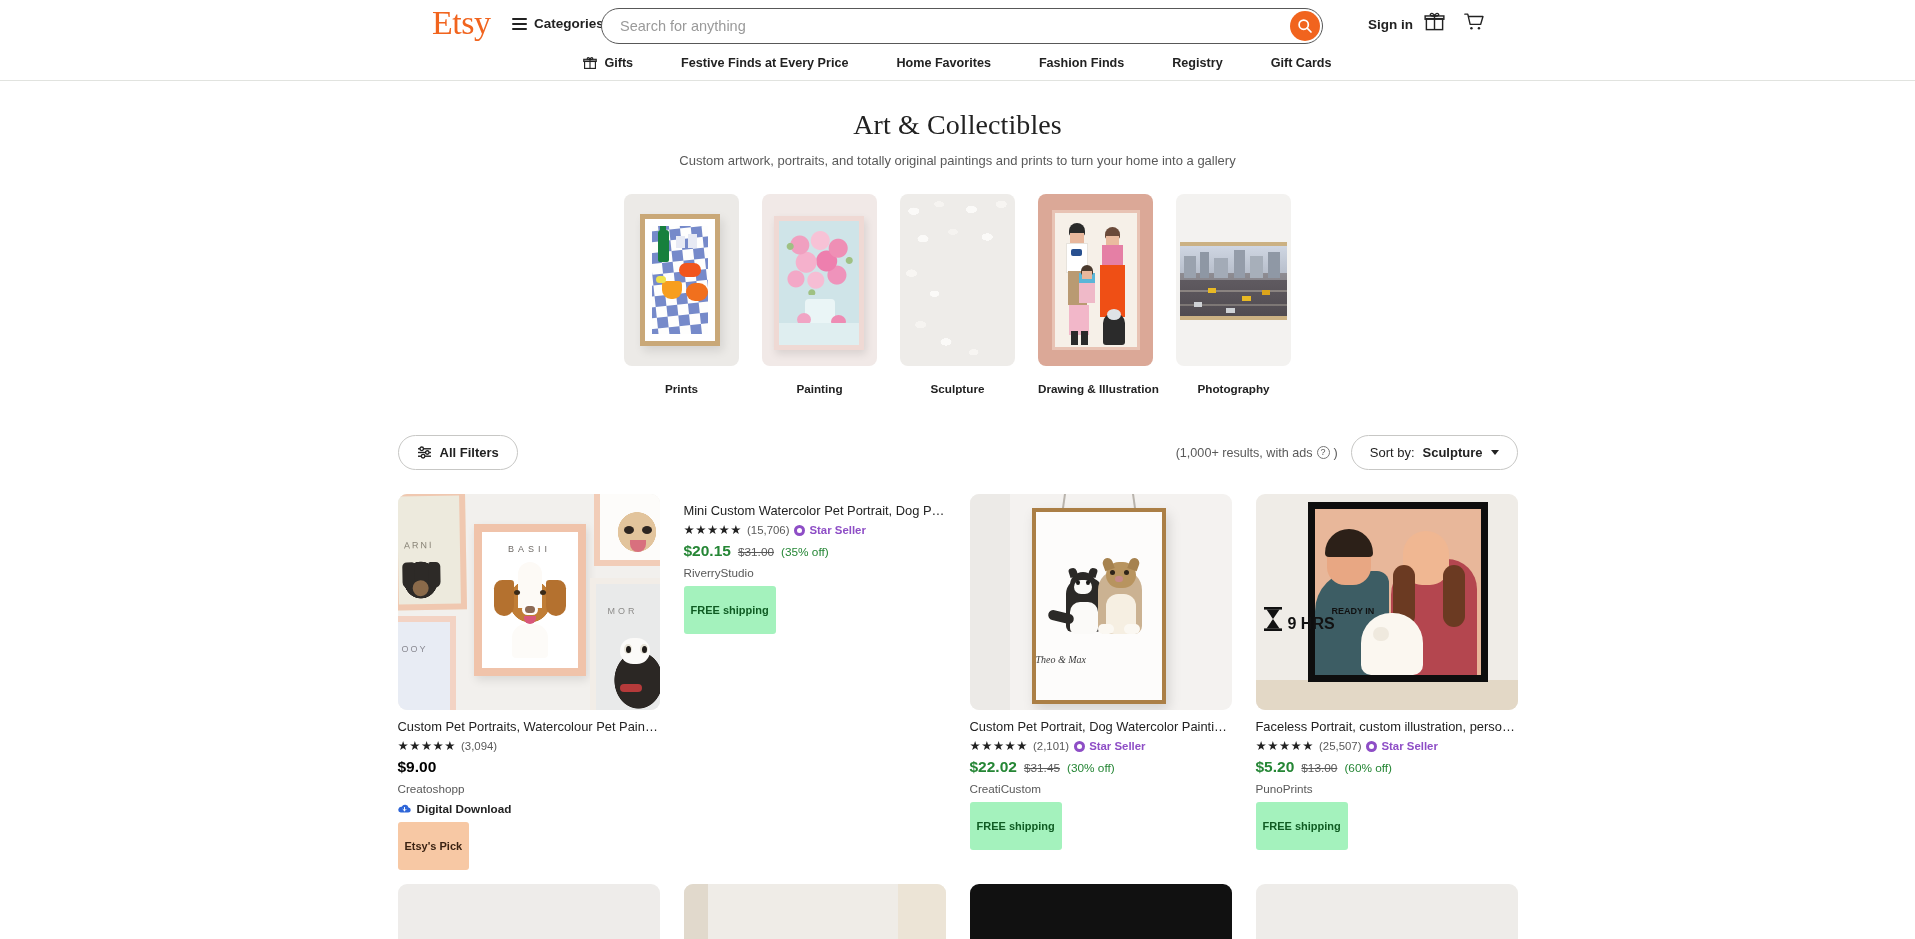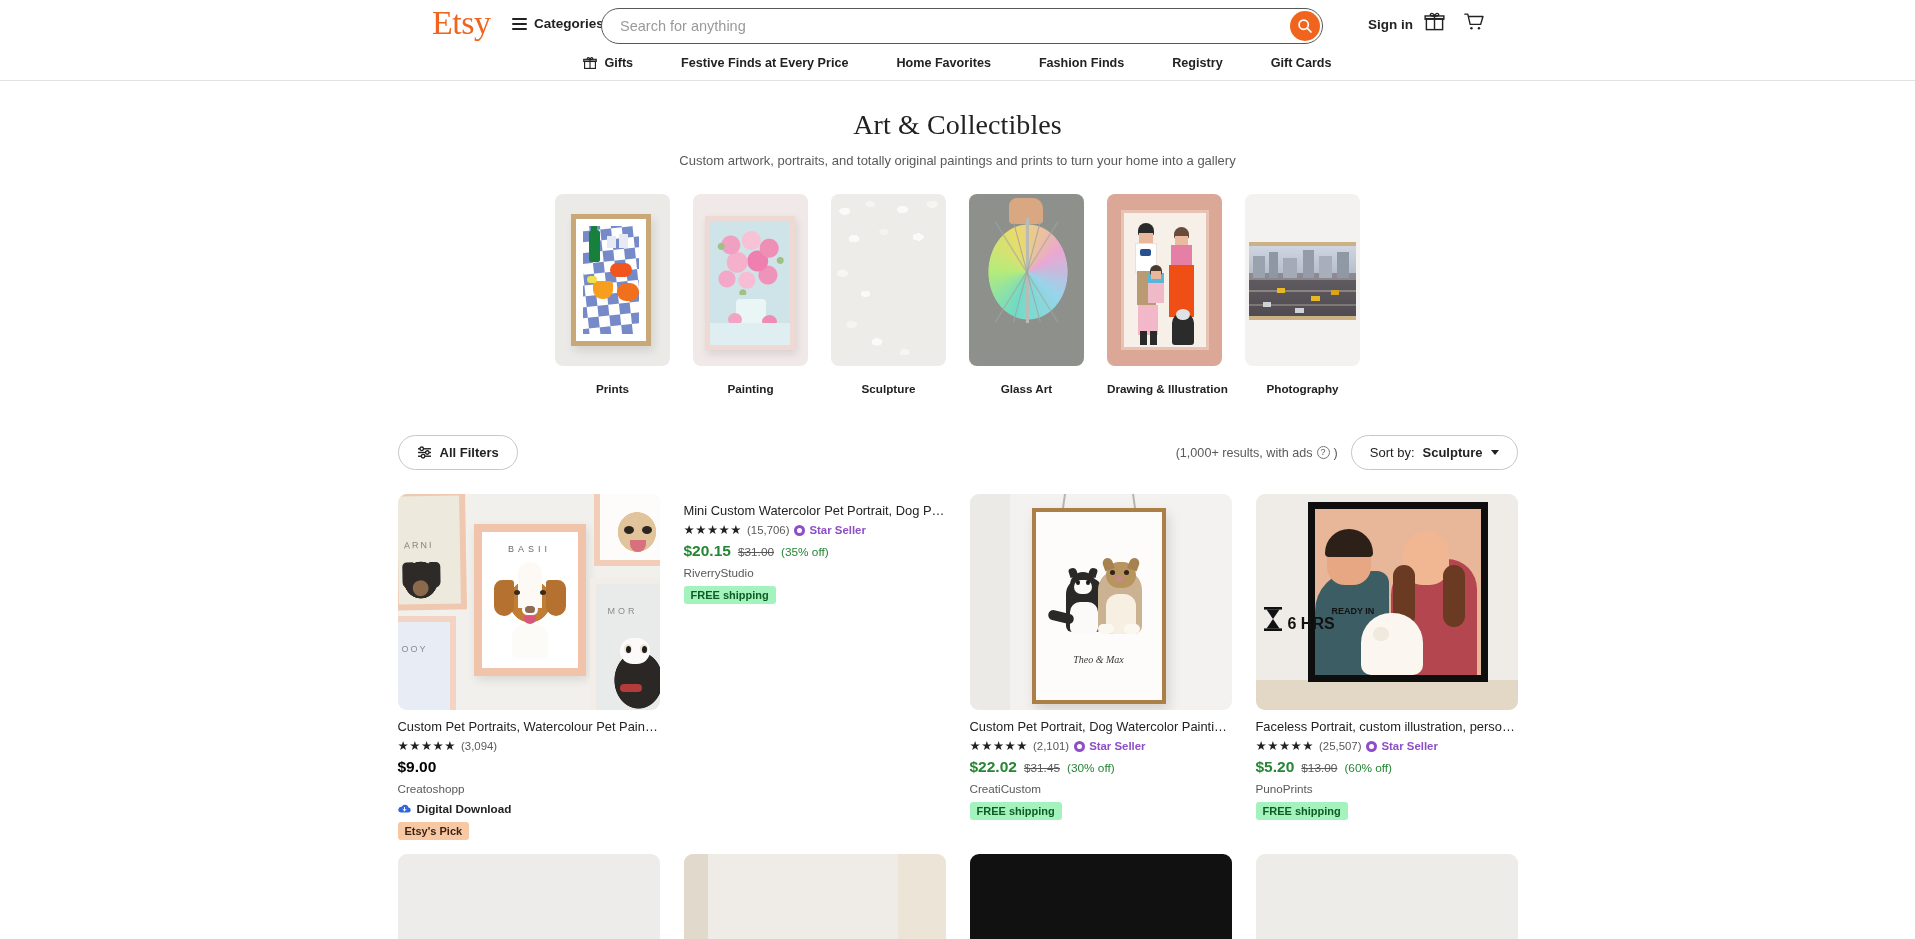--- a/index.html
+++ b/index.html
@@ -239,21 +239,21 @@
   .price-off { font-size: 11.8px; color: #258635; }
   .card-shop { margin-top: 6px; font-size: 11.7px; color: #595959; }
   .card-extra { margin-top: 7px; display: flex; align-items: center; gap: 6px; font-size: 11.7px; color: #222; font-weight: bold; }
   .dl-icon { width: 13px; height: 11px; }
   .pill {
     display: inline-block;
     background: #a4f2bd;
     color: #0f5c23;
     font-size: 11px; font-weight: bold;
     border-radius: 3px;
-    padding: 3px 7px;
+    padding: 18px 7px;
     margin-top: 7px;
   }
   .pill.etsy {
     background: #f7c8a4;
     color: #3b2313;
   }
 
   
   .ready-badge {
     position: absolute; left: 6px; top: 112px;
@@ -394,38 +394,20 @@
            radial-gradient(ellipse 9px 6px at 76% 25%, #fbfaf8 60%, transparent 62%),
            radial-gradient(ellipse 9px 6px at 10% 46%, #f8f6f3 60%, transparent 62%),
            radial-gradient(ellipse 8px 5px at 30% 58%, #fbfaf8 60%, transparent 62%),
            radial-gradient(ellipse 9px 6px at 18% 76%, #f6f4f1 60%, transparent 62%),
            radial-gradient(ellipse 9px 6px at 40% 86%, #fbfaf8 60%, transparent 62%),
            radial-gradient(ellipse 8px 5px at 64% 92%, #f7f5f2 60%, transparent 62%);"></div>
       </div>
       <div class="cat-label">Sculpture</div>
     </div>
 
-    <div class="cat">
-      <div class="cat-img" style="background:#8d908b;">
-        <div style="position:absolute;left:40px;top:4px;width:34px;height:26px;background:#d9a882;border-radius:8px 10px 4px 4px;"></div>
-        <div style="position:absolute;left:18px;top:28px;width:82px;height:100px;
-            background:conic-gradient(from 200deg at 50% 50%, #6fe0c8, #b9f07a, #f0e06a, #f0a8d8, #9ad8f0, #6fe0c8);
-            -webkit-mask:
-              radial-gradient(ellipse 40px 48px at 50% 50%, #000 98%, transparent 100%);
-            mask: radial-gradient(ellipse 40px 48px at 50% 50%, #000 98%, transparent 100%);
-            opacity:.95;"></div>
-        <div style="position:absolute;left:57px;top:24px;width:3px;height:105px;background:#b9bcb6;"></div>
-        <div style="position:absolute;left:18px;top:28px;width:82px;height:100px;background:
-            linear-gradient(75deg, transparent 48%, rgba(160,165,160,.9) 49%, transparent 50%),
-            linear-gradient(105deg, transparent 48%, rgba(160,165,160,.9) 49%, transparent 50%),
-            linear-gradient(58deg, transparent 48%, rgba(160,165,160,.7) 49%, transparent 50%),
-            linear-gradient(122deg, transparent 48%, rgba(160,165,160,.7) 49%, transparent 50%);"></div>
-      </div>
-      <div class="cat-label">Glass Art</div>
-    </div>
 
     <div class="cat">
       <div class="cat-img" style="background:#dba897;">
         <div style="position:absolute;left:14px;top:16px;width:88px;height:140px;background:#f6f0e8;border:3px solid #e8c3b4;">
           <div style="position:absolute;left:14px;top:10px;width:16px;height:13px;background:#2a2a2a;border-radius:8px 8px 3px 3px;"></div>
           <div style="position:absolute;left:15px;top:20px;width:14px;height:12px;background:#e8b79c;"></div>
           <div style="position:absolute;left:11px;top:30px;width:22px;height:30px;background:#fff;border:1px solid #e7e3dc;"></div>
           <div style="position:absolute;left:16px;top:36px;width:11px;height:7px;background:#28508f;border-radius:2px;"></div>
           <div style="position:absolute;left:13px;top:58px;width:19px;height:34px;background:#b99a72;"></div>
           <div style="position:absolute;left:50px;top:14px;width:15px;height:12px;background:#6a4a3a;border-radius:8px 8px 3px 3px;"></div>
@@ -604,21 +586,21 @@
           <div style="position:absolute;left:62px;top:58px;width:44px;height:64px;background:#cbb292;border-radius:20px 20px 8px 8px;"></div>
           <div style="position:absolute;left:70px;top:50px;width:30px;height:26px;background:#b8945f;border-radius:14px;"></div>
           <div style="position:absolute;left:67px;top:46px;width:10px;height:12px;background:#a6824f;border-radius:5px 5px 0 0;transform:rotate(-20deg);"></div>
           <div style="position:absolute;left:93px;top:46px;width:10px;height:12px;background:#a6824f;border-radius:5px 5px 0 0;transform:rotate(20deg);"></div>
           <div style="position:absolute;left:74px;top:58px;width:5px;height:5px;background:#2e2419;border-radius:50%;"></div>
           <div style="position:absolute;left:88px;top:58px;width:5px;height:5px;background:#2e2419;border-radius:50%;"></div>
           <div style="position:absolute;left:79px;top:64px;width:8px;height:6px;background:#c78a8a;border-radius:4px;"></div>
           <div style="position:absolute;left:70px;top:82px;width:30px;height:40px;background:#f6efe2;border-radius:12px 12px 8px 8px;"></div>
           <div style="position:absolute;left:62px;top:112px;width:16px;height:10px;background:#fbf8f2;border-radius:6px;"></div>
           <div style="position:absolute;left:88px;top:112px;width:16px;height:10px;background:#fbf8f2;border-radius:6px;"></div>
-          <div style="position:absolute;left:0;right:0;top:142px;text-align:center;font:italic 10px 'Liberation Serif',serif;color:#3a3a3a;">Theo &amp; Max</div>
+          <div style="position:absolute;left:0;right:0;top:142px;text-align:left;font:italic 10px 'Liberation Serif',serif;color:#3a3a3a;">Theo &amp; Max</div>
         </div>
       </div>
       <div class="card-title">Custom Pet Portrait, Dog Watercolor Painting ...</div>
       <div class="card-rating">
         <span class="stars">★★★★★</span>
         <span class="rcount">(2,101)</span>
         <span class="starseller">
           <span class="ss-badge"></span>
           <span>Star Seller</span>
         </span>
@@ -651,21 +633,21 @@
         </div>
         <div class="ready-badge">
           <svg width="22" height="26" viewBox="0 0 22 26">
             <rect x="2" y="1" width="18" height="2.6" fill="#111"></rect>
             <rect x="2" y="22.4" width="18" height="2.6" fill="#111"></rect>
             <path d="M4.5 3.6 L17.5 3.6 L11 13 Z" fill="#111"></path>
             <path d="M4.5 22.4 L17.5 22.4 L11 13 Z" fill="#111"></path>
           </svg>
           <span>
             <span class="txt1" style="display:block">READY IN</span>
-            <span class="txt2" style="display:block">6 HRS</span>
+            <span class="txt2" style="display:block">9 HRS</span>
           </span>
         </div>
       </div>
       <div class="card-title">Faceless Portrait, custom illustration, personal...</div>
       <div class="card-rating">
         <span class="stars">★★★★★</span>
         <span class="rcount">(25,507)</span>
         <span class="starseller">
           <span class="ss-badge"></span>
           <span>Star Seller</span>

